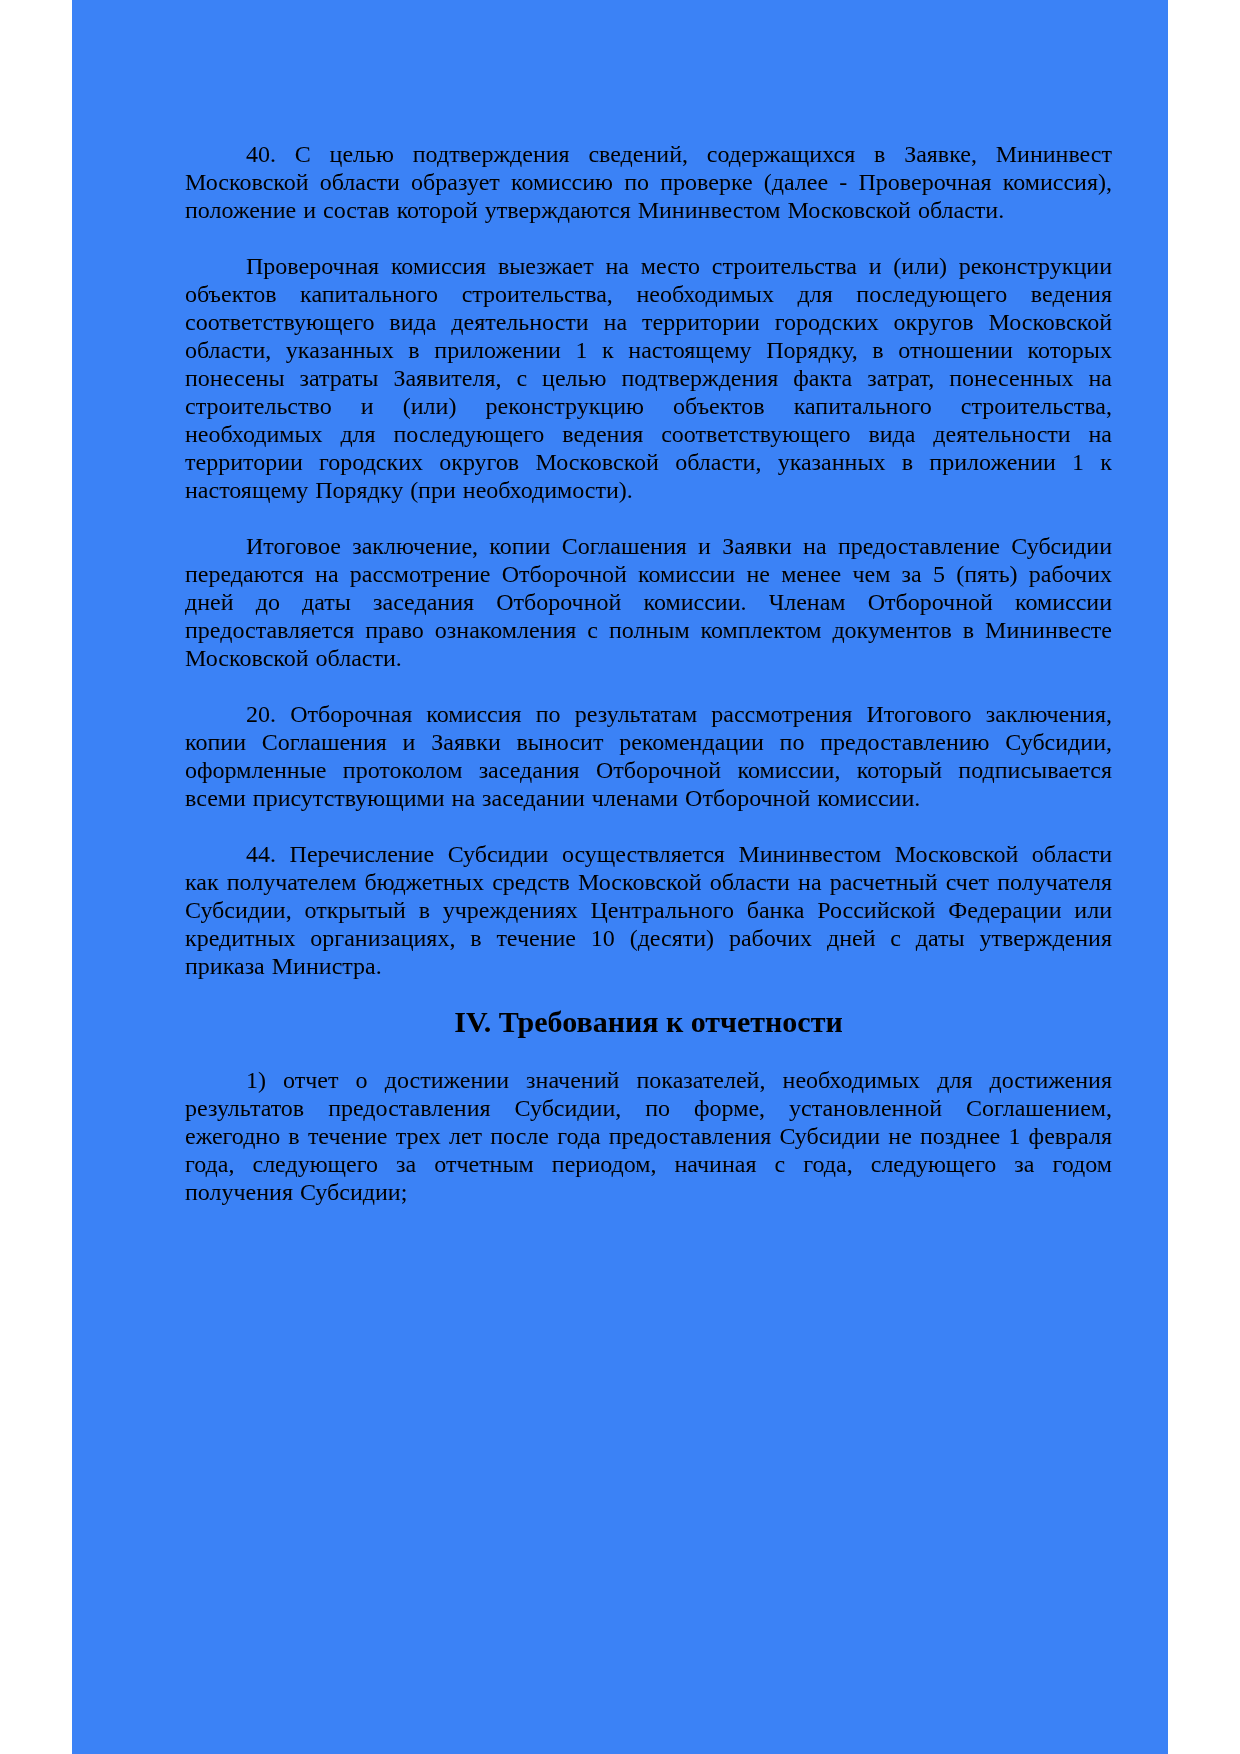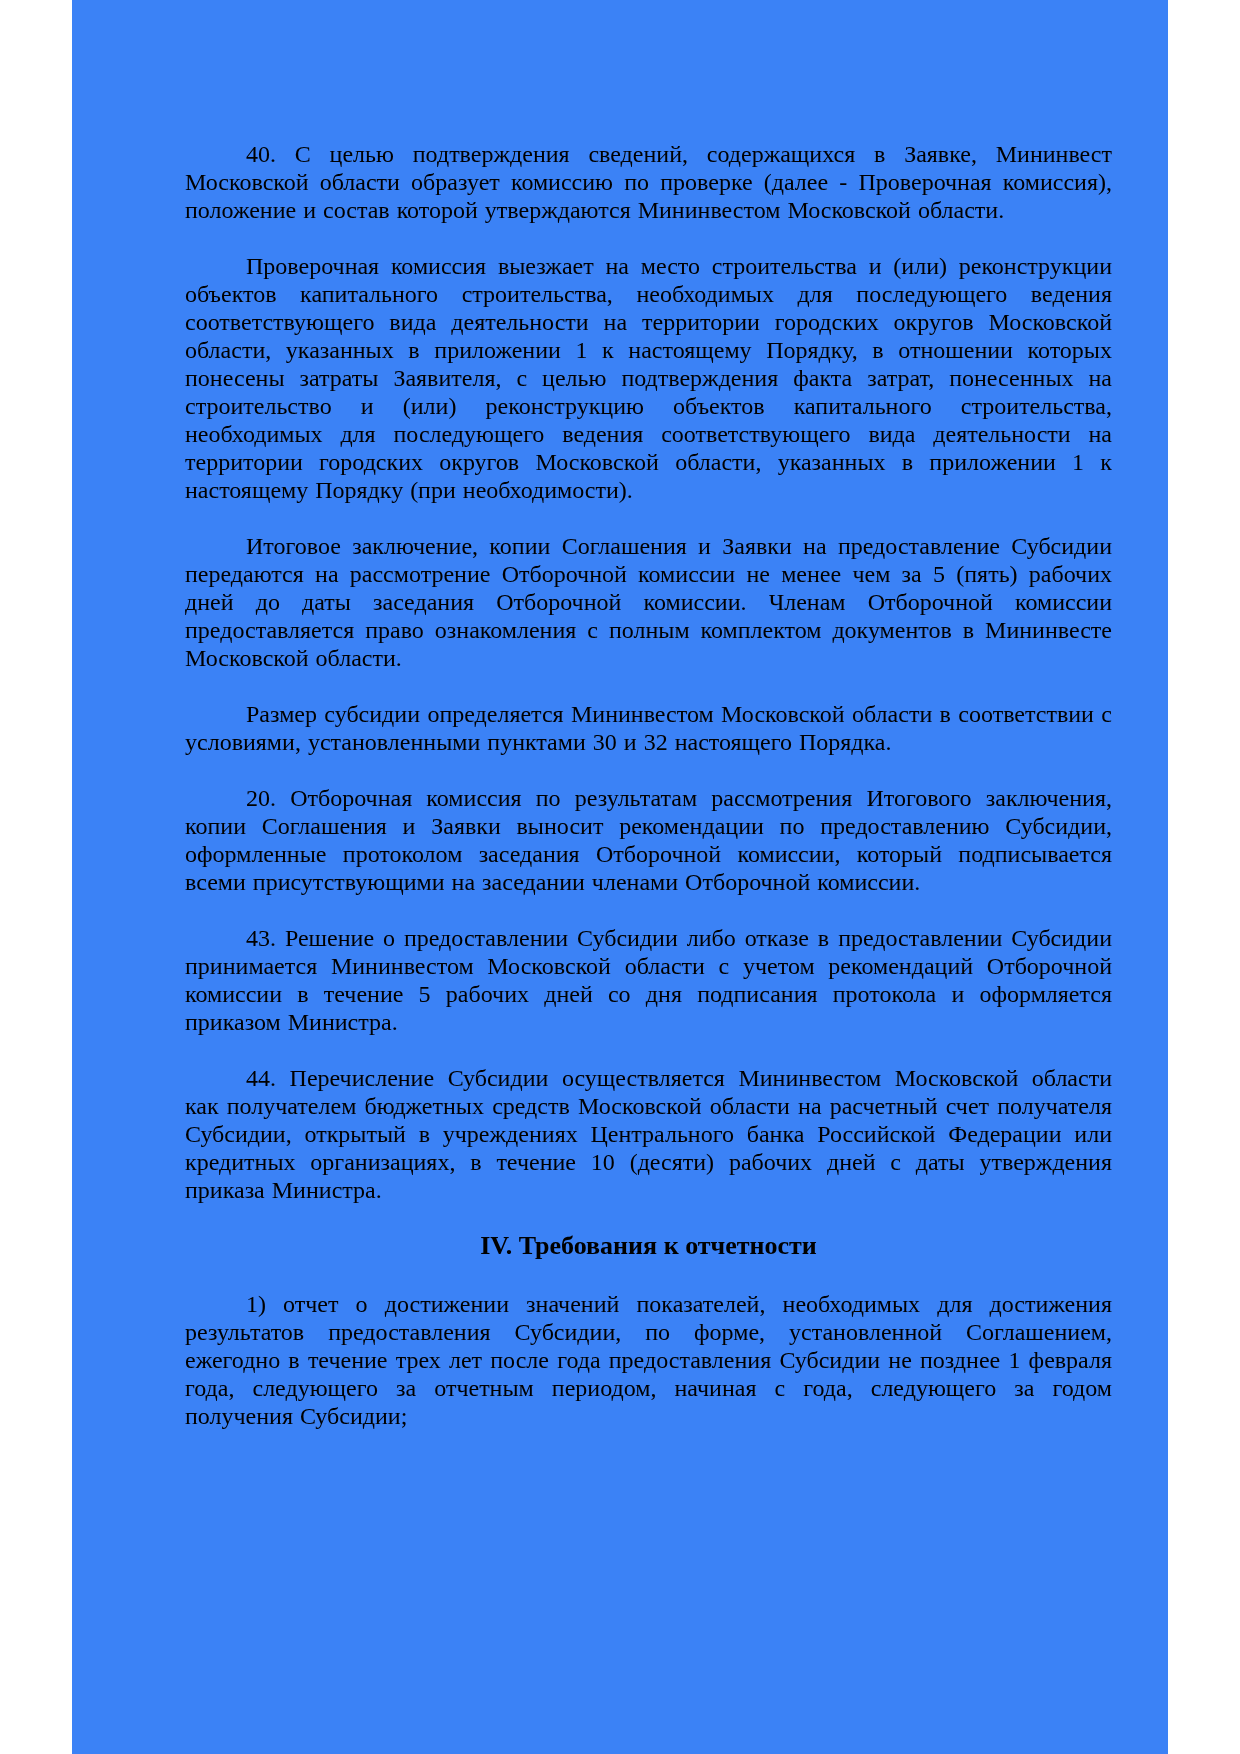--- a/index.html
+++ b/index.html
@@ -24,31 +24,29 @@
   .para {
     margin: 0 0 28px 0;
     text-align: justify;
     text-indent: 61px;
     word-spacing: 1px;
   }
   .section-heading {
     margin: 4px 0 30px 0;
     text-align: center;
     text-indent: 0;
-    font-size: 26px;
+    font-size: 30px;
     font-weight: bold;
     line-height: 28px;
   }
 </style>
 </head>
 <body>
 
 <div class="page">
   <p class="para">40. С целью подтверждения сведений, содержащихся в Заявке, Мининвест Московской области образует комиссию по проверке (далее - Проверочная комиссия), положение и состав которой утверждаются Мининвестом Московской области.</p>
   <p class="para">Проверочная комиссия выезжает на место строительства и (или) реконструкции объектов капитального строительства, необходимых для последующего ведения соответствующего вида деятельности на территории городских округов Московской области, указанных в приложении 1 к настоящему Порядку, в отношении которых понесены затраты Заявителя, с целью подтверждения факта затрат, понесенных на строительство и (или) реконструкцию объектов капитального строительства, необходимых для последующего ведения соответствующего вида деятельности на территории городских округов Московской области, указанных в приложении 1 к настоящему Порядку (при необходимости).</p>
   <p class="para">Итоговое заключение, копии Соглашения и Заявки на предоставление Субсидии передаются на рассмотрение Отборочной комиссии не менее чем за 5 (пять) рабочих дней до даты заседания Отборочной комиссии. Членам Отборочной комиссии предоставляется право ознакомления с полным комплектом документов в Мининвесте Московской области.</p>
-  <p class="para">Размер субсидии определяется Мининвестом Московской области в соответствии с условиями, установленными пунктами 30 и 32 настоящего Порядка.</p>
   <p class="para">20. Отборочная комиссия по результатам рассмотрения Итогового заключения, копии Соглашения и Заявки выносит рекомендации по предоставлению Субсидии, оформленные протоколом заседания Отборочной комиссии, который подписывается всеми присутствующими на заседании членами Отборочной комиссии.</p>
-  <p class="para">43. Решение о предоставлении Субсидии либо отказе в предоставлении Субсидии принимается Мининвестом Московской области с учетом рекомендаций Отборочной комиссии в течение 5 рабочих дней со дня подписания протокола и оформляется приказом Министра.</p>
   <p class="para">44. Перечисление Субсидии осуществляется Мининвестом Московской области как получателем бюджетных средств Московской области на расчетный счет получателя Субсидии, открытый в учреждениях Центрального банка Российской Федерации или кредитных организациях, в течение 10 (десяти) рабочих дней с даты утверждения приказа Министра.</p>
   <h2 class="section-heading">IV. Требования к отчетности</h2>
   <p class="para">1) отчет о достижении значений показателей, необходимых для достижения результатов предоставления Субсидии, по форме, установленной Соглашением, ежегодно в течение трех лет после года предоставления Субсидии не позднее 1 февраля года, следующего за отчетным периодом, начиная с года, следующего за годом получения Субсидии;</p>
 </div>
 
 </body></html>

